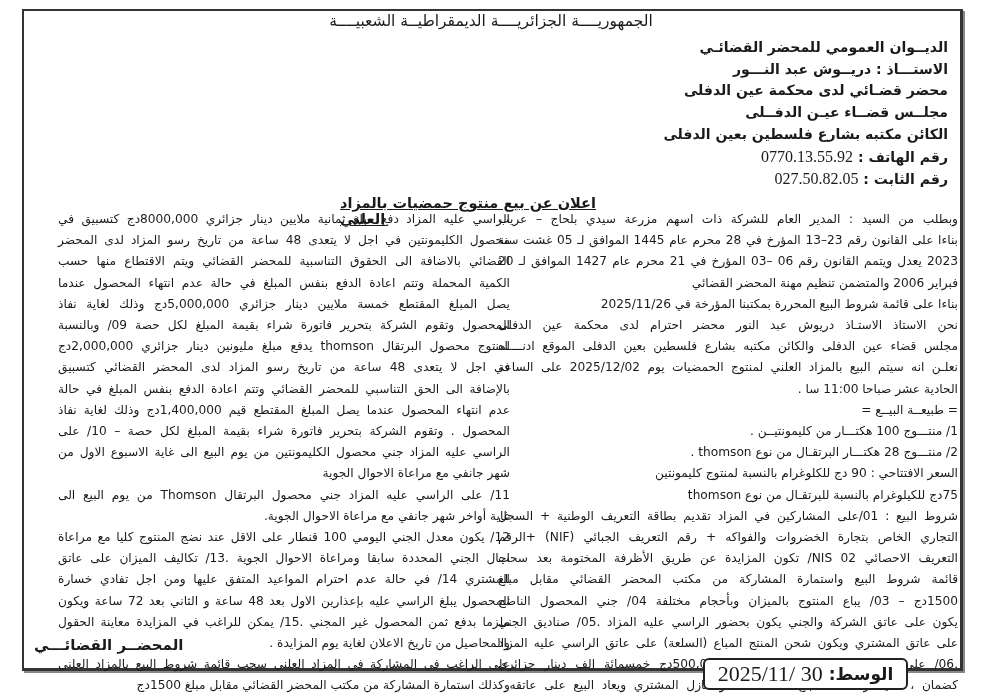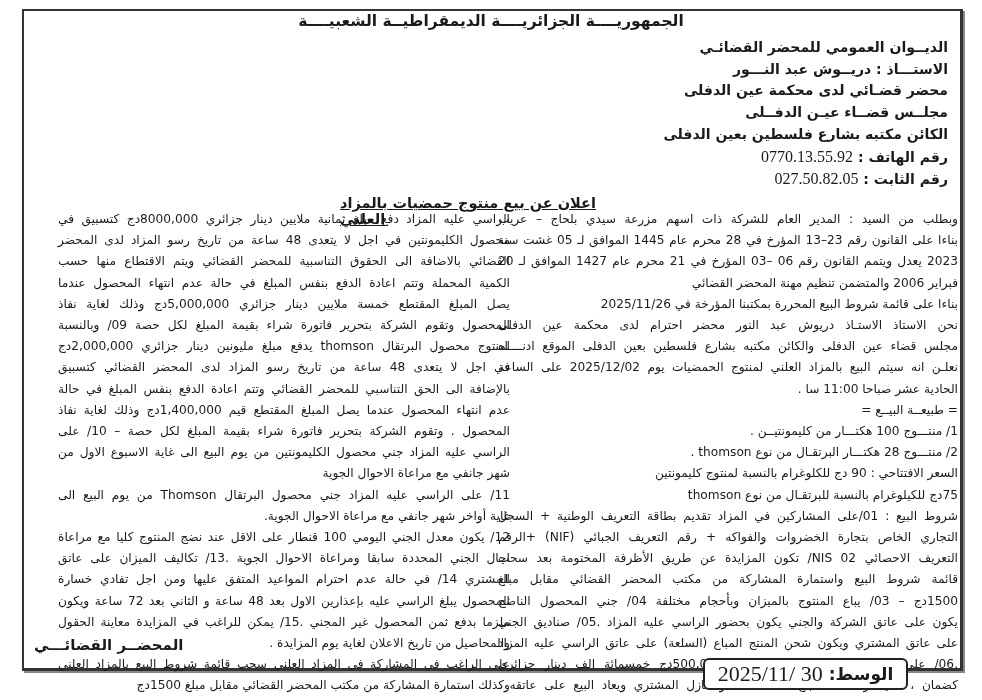--- a/index.html
+++ b/index.html
@@ -2,21 +2,21 @@
 <html><head>
 <meta charset="utf-8">
 <style>
   html, body { margin:0; padding:0; background:#ffffff; }
   body { width:982px; height:700px; position:relative; overflow:hidden;
          font-family:"DejaVu Sans", sans-serif; color:#1a1a1a; }
   .frame { position:absolute; left:22px; top:9px; width:941px; height:662px;
            border:2px solid #333; border-right-width:3px; border-bottom-width:3px;
            box-sizing:border-box; box-shadow:2px 2px 0 #888; }
   .republic { position:absolute; top:12px; left:0; width:982px; text-align:center;
-              font-weight:bold; font-size:15.5px; letter-spacing:0.5px; direction:rtl; }
+              font-weight:normal; font-size:15.5px; letter-spacing:0.5px; direction:rtl; }
   .header { position:absolute; right:34px; top:37px; direction:rtl; text-align:right;
             font-weight:bold; font-size:14px; line-height:21.7px; }
   .header .num { font-family:"Liberation Serif", serif; font-weight:normal; font-size:16px; }
   .title { position:absolute; top:180px; left:340px; width:300px; text-align:left;
            direction:rtl; font-weight:bold; font-size:14.5px; text-decoration:underline;margin-top:15px; }
   .col { position:absolute; direction:rtl; text-align:justify; font-size:12.2px;
          line-height:21.2px; font-family:"DejaVu Sans", sans-serif;margin-left:24px; }
   .col-right { right:24px; width:460px; top:209px; }
   .col-left { left:34px; width:452px; top:209px; }
   .col .ln { display:block; white-space:nowrap; text-align-last:justify; }

